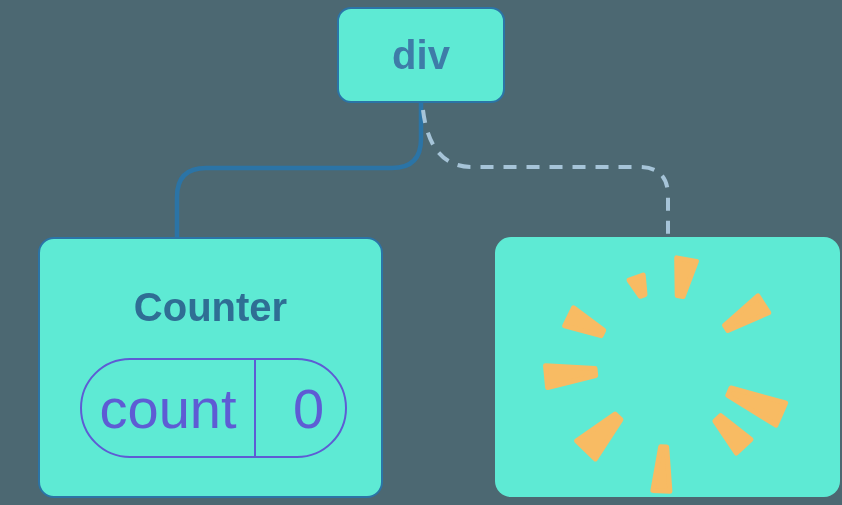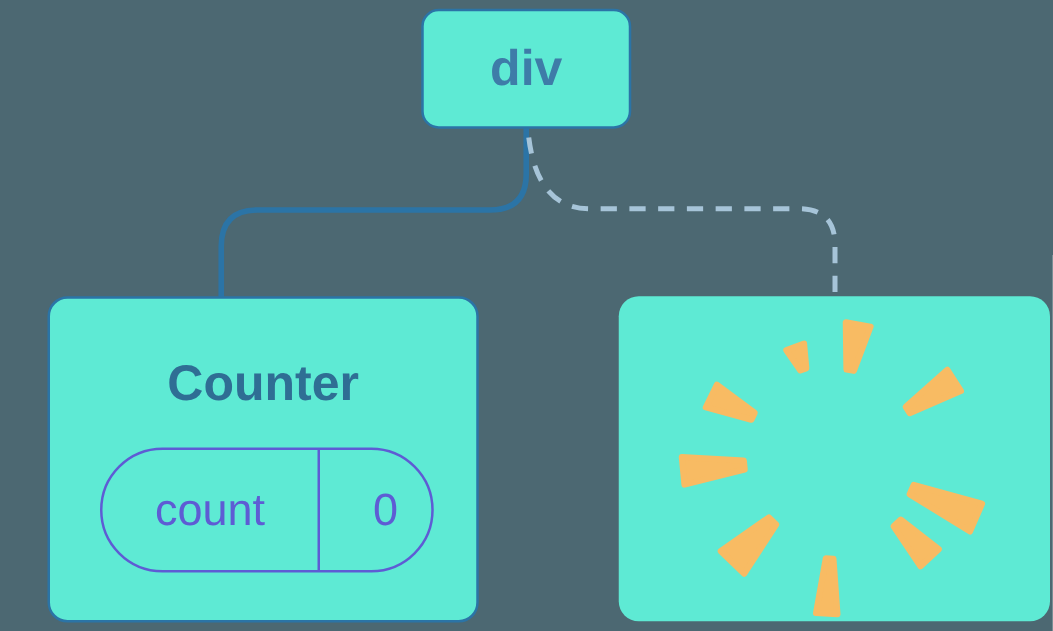--- a/index.html
+++ b/index.html
@@ -48,21 +48,21 @@
   }
   .state-pill {
     position: absolute;
     left: 40px; top: 119px;
     width: 267px; height: 100px;
     border: 2px solid #5E5CD4;
     border-radius: 52px;
     box-sizing: border-box;
     display: flex;
     color: #5E5CD4;
-    font-size: 36px; font-weight: 500; gap: 16px;
+    font-size: 56px; font-weight: 500; gap: 16px;
   }
   .pill-key {
     width: 172px;
     border-right: 2px solid #5E5CD4;
     display: flex; align-items: center; justify-content: center;
   }
   .pill-value {
     flex: 1;
     display: flex; align-items: center; justify-content: center;
   }

